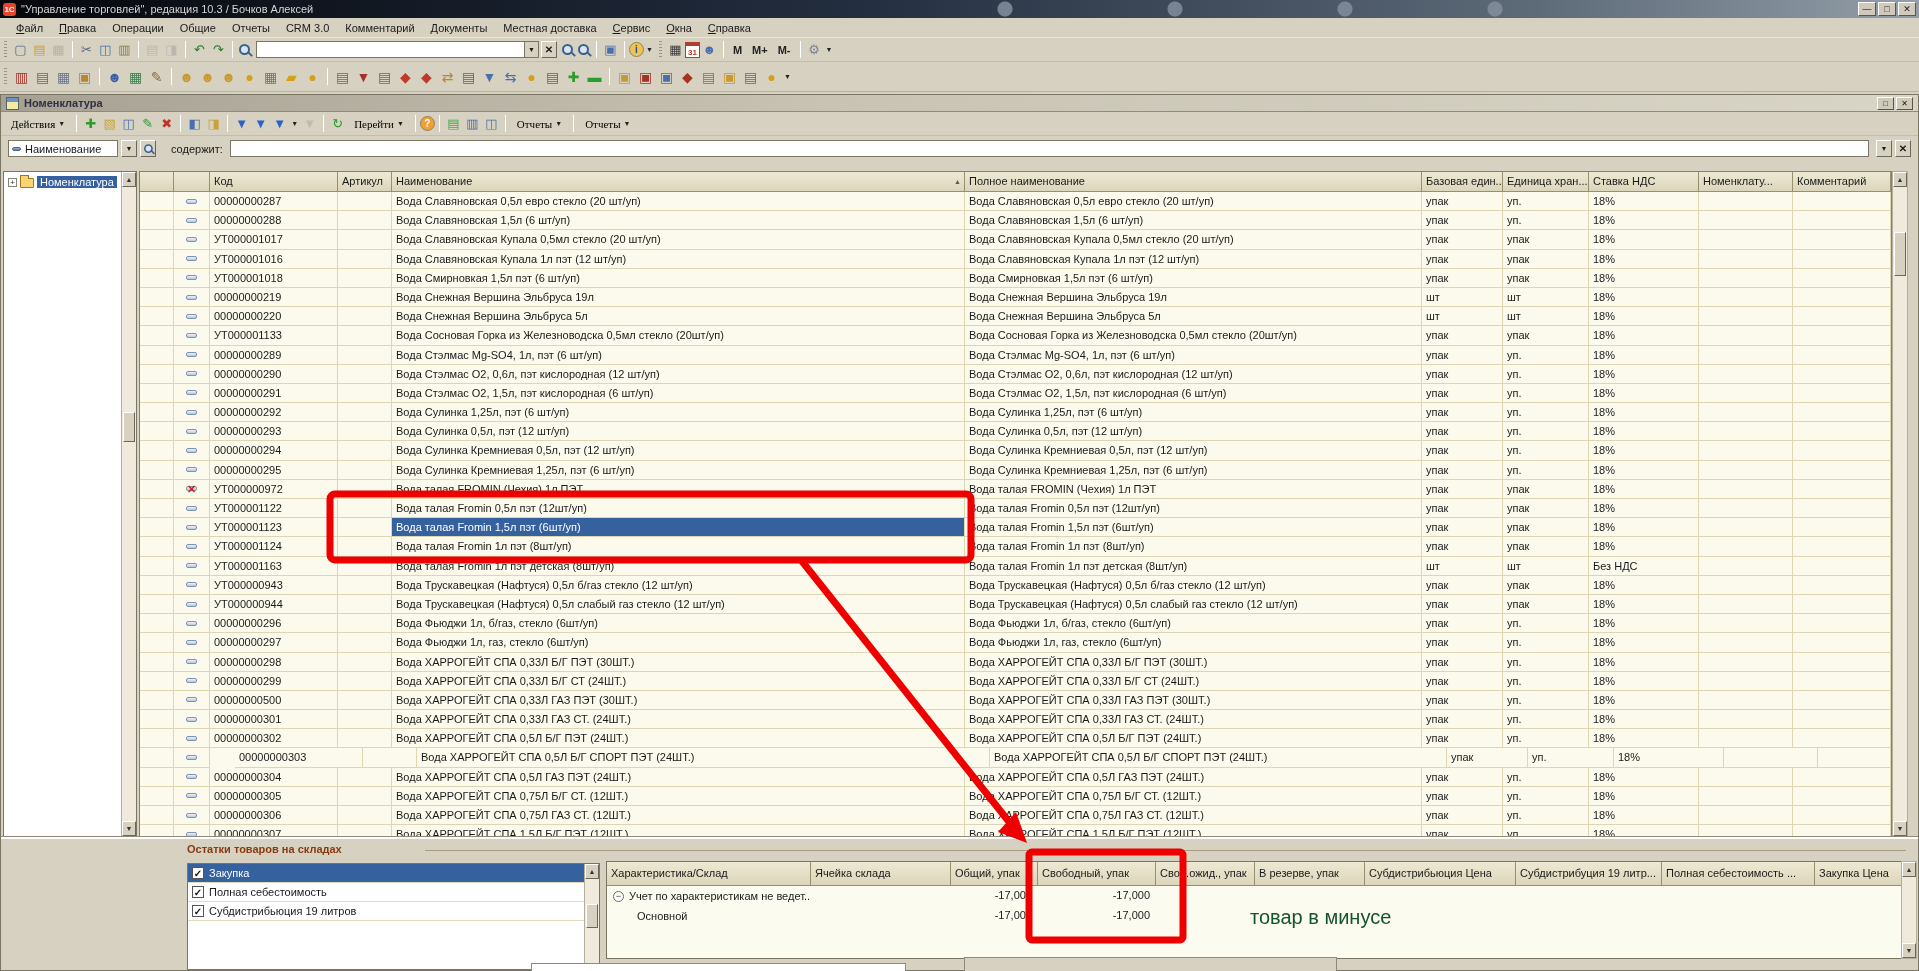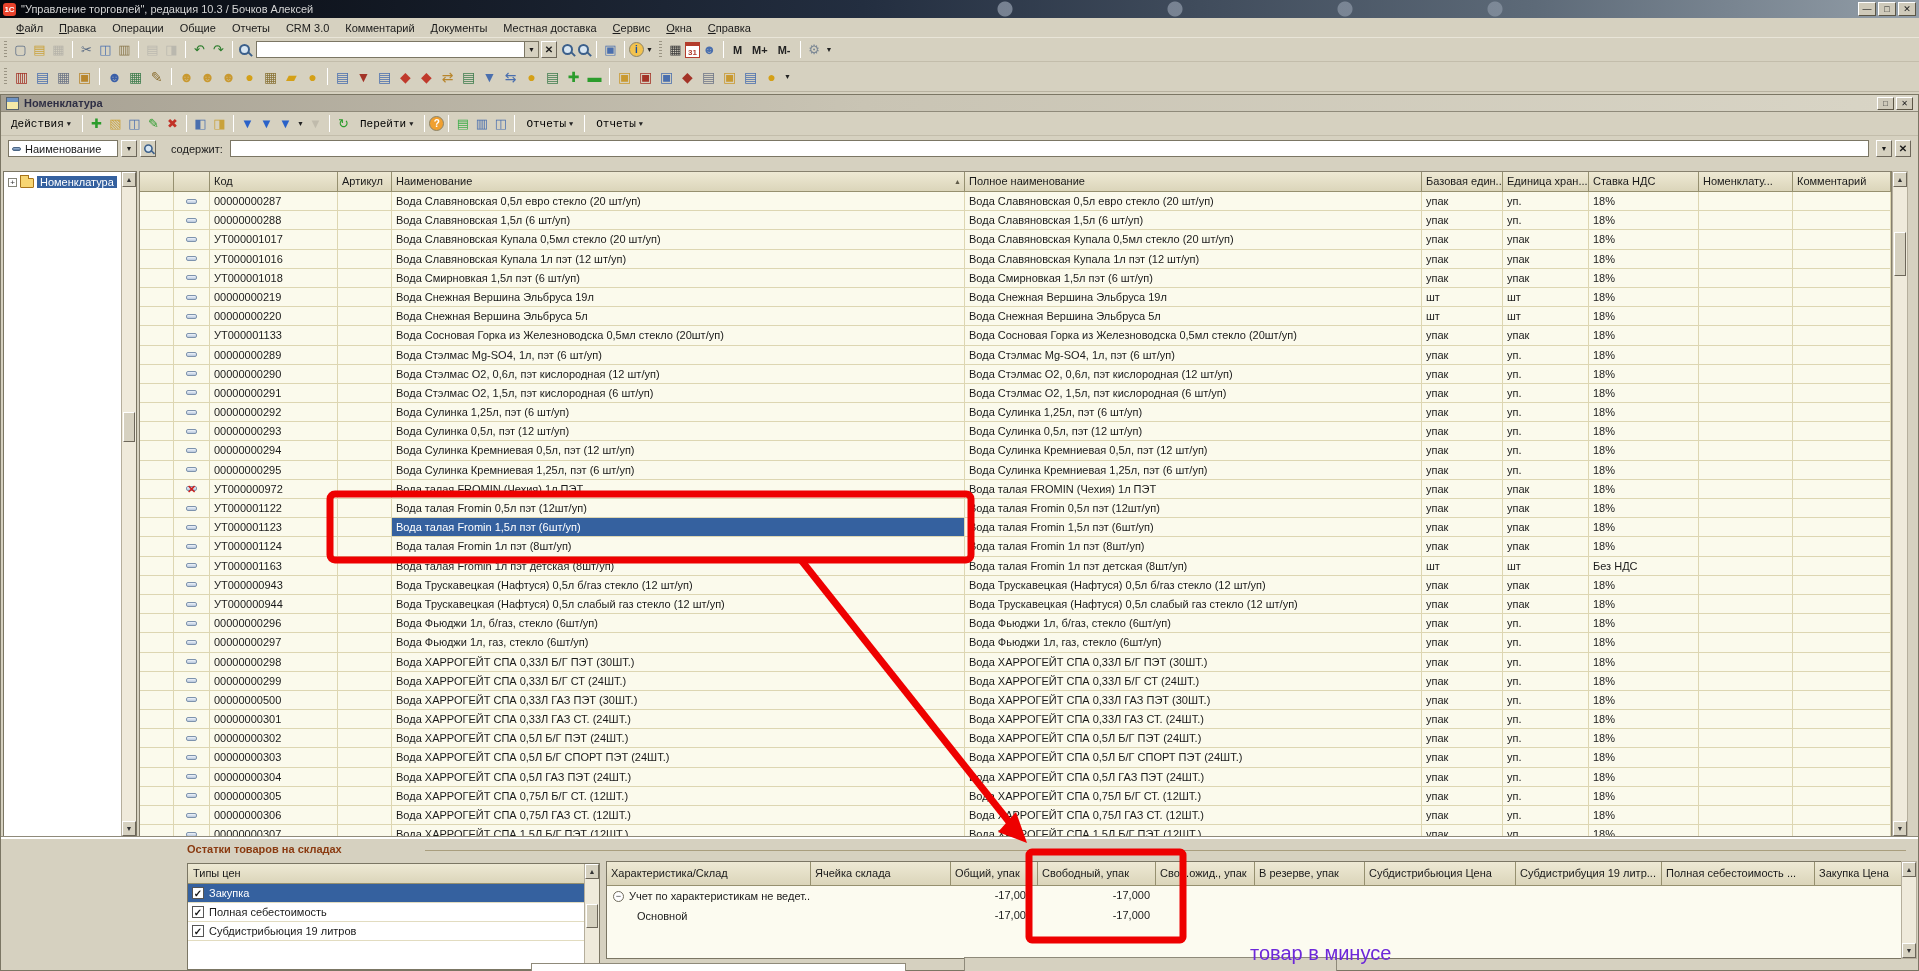--- a/index.html
+++ b/index.html
@@ -34,21 +34,21 @@
   .sep{width:1px;height:17px;background:#9a9483;border-right:1px solid #fff;margin:0 4px}
   .grip{width:3px;height:17px;margin:0 4px;background:repeating-linear-gradient(180deg,#9a9483 0 1px,transparent 1px 3px)}
   .dd{font-size:7px;color:#222;margin:0 2px;align-self:center}
   .dd-sm{font-size:7px;color:#222;margin-left:3px}
   .circ{width:15px;height:15px;border-radius:50%;display:inline-flex;align-items:center;justify-content:center;
     font-size:10px;font-weight:bold;border:1px solid #8c8468}
   .cal{width:15px;height:16px;background:#fff;border:1px solid #b33c2c;border-top:4px solid #b33c2c;color:#b33c2c;
     font-size:8px;font-weight:bold;display:inline-flex;align-items:flex-end;justify-content:center}
   .txtbtn{background:transparent;border:none;font-family:inherit;font-size:11px;font-weight:bold;color:#222;padding:1px 5px}
   .menubtn{background:transparent;border:1px solid transparent;display:inline-flex;align-items:center;
-    font-family:Liberation Mono, monospace;font-size:11px;color:#000;padding:2px 6px}
+    font-family:Liberation Serif, serif;font-size:11px;color:#000;padding:2px 6px}
   .mag{width:16px;height:16px;position:relative;display:inline-block}
   .mag::before{content:"";position:absolute;left:2px;top:2px;width:7px;height:7px;border:2px solid #3b5f8a;border-radius:50%;background:#d8e6f2}
   .mag::after{content:"";position:absolute;left:10px;top:11px;width:6px;height:2px;background:#3b5f8a;transform:rotate(45deg)}
   .scombo{display:inline-flex;align-items:center;margin:0 3px}
   .sinput{width:268px;height:17px;border:1px solid #7b7664;border-right:none;font:11px "Liberation Sans",sans-serif;padding:0 3px;background:#fff}
   .combo-arr{width:15px;height:17px;background:#d6d1c0;border:1px solid #7b7664;font-size:7px;
     display:inline-flex;align-items:center;justify-content:center}
   .combo-x{width:16px;height:17px;margin-left:2px;background:#d6d1c0;border:1px solid;border-color:#fff #6d675a #6d675a #fff;
     font-size:10px;font-weight:bold;display:inline-flex;align-items:center;justify-content:center}
 
@@ -779,21 +779,21 @@
           <div class="gc" style="width: 86px;">уп.</div>
           <div class="gc" style="width: 110px;">18%</div>
           <div class="gc" style="width: 94px;"></div>
           <div class="gc last"></div>
         </div>
         <div class="gr">
           <div class="gc" style="width: 34px;"></div>
           <div class="gc markcell" style="width: 36px;">
             <span class="pill"></span>
           </div>
-          <div class="gc" style="width: 128px;">00000000303</div>
+          <div class="gc" style="width: 128px; margin-left: 25px;">00000000303</div>
           <div class="gc" style="width: 54px;"></div>
           <div class="gc" style="width: 573px;">Вода ХАРРОГЕЙТ СПА 0,5Л Б/Г СПОРТ ПЭТ (24ШТ.)</div>
           <div class="gc" style="width: 457px;">Вода ХАРРОГЕЙТ СПА 0,5Л Б/Г СПОРТ ПЭТ (24ШТ.)</div>
           <div class="gc" style="width: 81px;">упак</div>
           <div class="gc" style="width: 86px;">уп.</div>
           <div class="gc" style="width: 110px;">18%</div>
           <div class="gc" style="width: 94px;"></div>
           <div class="gc last"></div>
         </div>
         <div class="gr">
@@ -863,21 +863,20 @@
     <div class="sb-btn">▲</div>
     <div class="sb-thumb" style="top:60px;height:44px"></div>
     <div class="sb-btn bottom">▼</div>
   </div>
 
   <div class="stock">
     <div class="stock-title">Остатки товаров на складах</div>
     <div class="stock-line"></div>
 
     <div class="pt">
-      <div class="pt-head">Типы цен</div>
       <div id="pt-rows">
           <div class="ptr sel">
             <span class="cb">✓</span>
             <span>Закупка</span>
           </div>
           <div class="ptr">
             <span class="cb">✓</span>
             <span>Полная себестоимость</span>
           </div>
           <div class="ptr">
@@ -945,13 +944,13 @@
     <div class="strip2"></div>
   </div>
 </div>
 
 <svg class="annsvg" width="1919" height="971">
   <rect class="ann-stroke" x="330" y="494" width="641" height="66" rx="5" fill="none" stroke-width="7" stroke="#ee0000"></rect>
   <line class="ann-stroke" x1="801" y1="560" x2="1010" y2="823" stroke-width="7" stroke="#ee0000"></line>
   <polygon class="ann-fill" points="1027,843 998,832 1016,812" fill="#ee0000"></polygon>
   <rect class="ann-stroke" x="1029" y="852" width="154" height="88" rx="3" fill="none" stroke-width="7" stroke="#ee0000"></rect>
 </svg>
-<div class="minus-note" style="color: #6d28d9; margin-top: 36px;">товар в минусе</div>
+<div class="minus-note" style="color: #14532d;">товар в минусе</div>
 
 </body></html>

